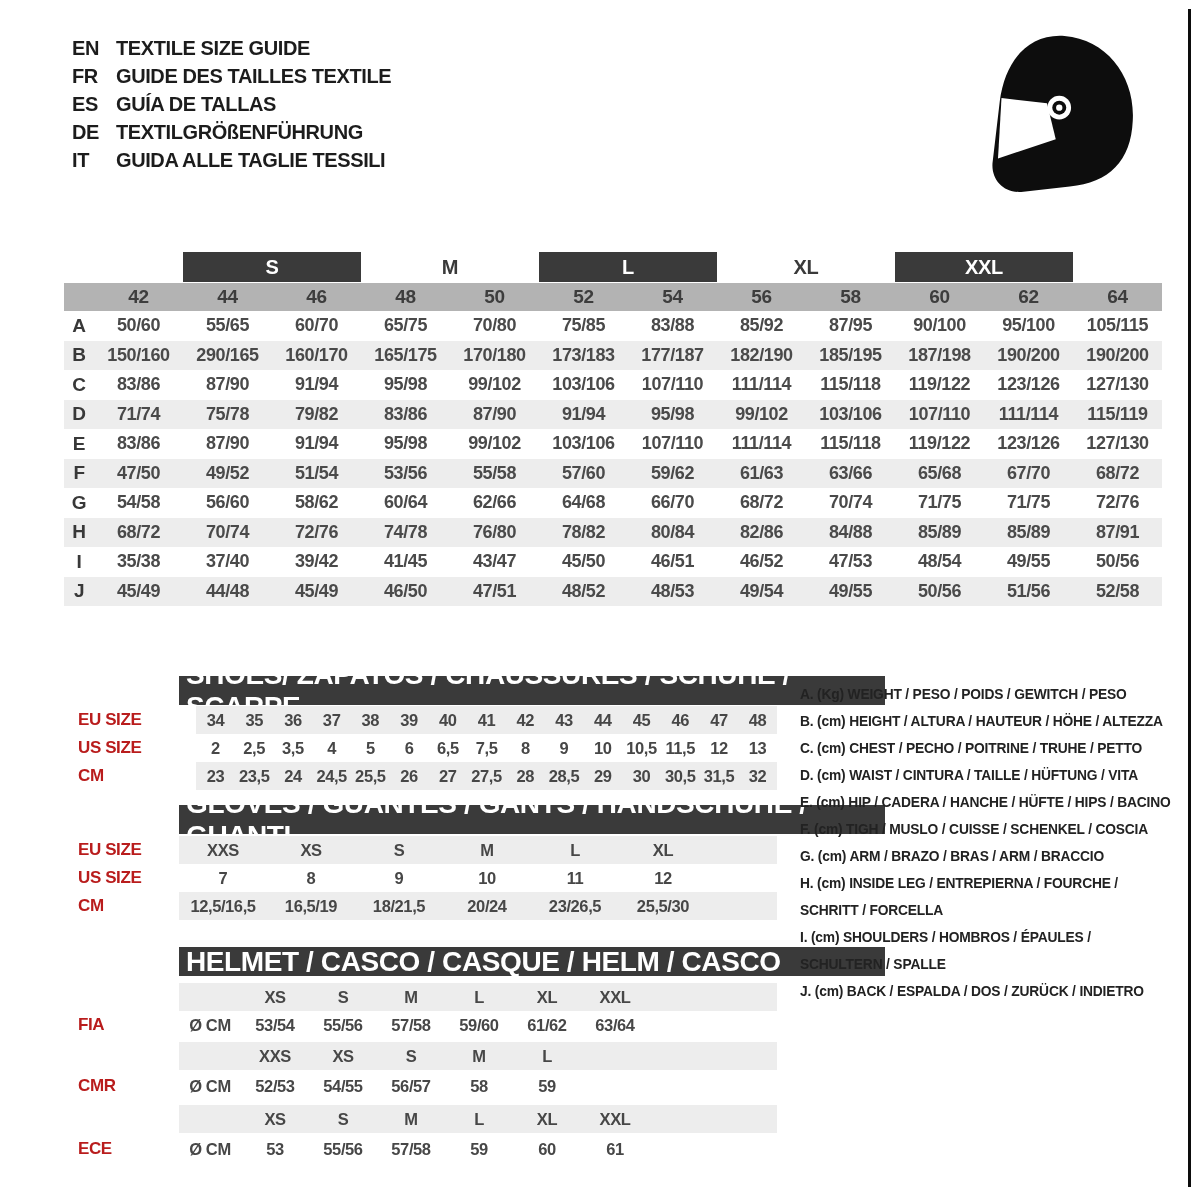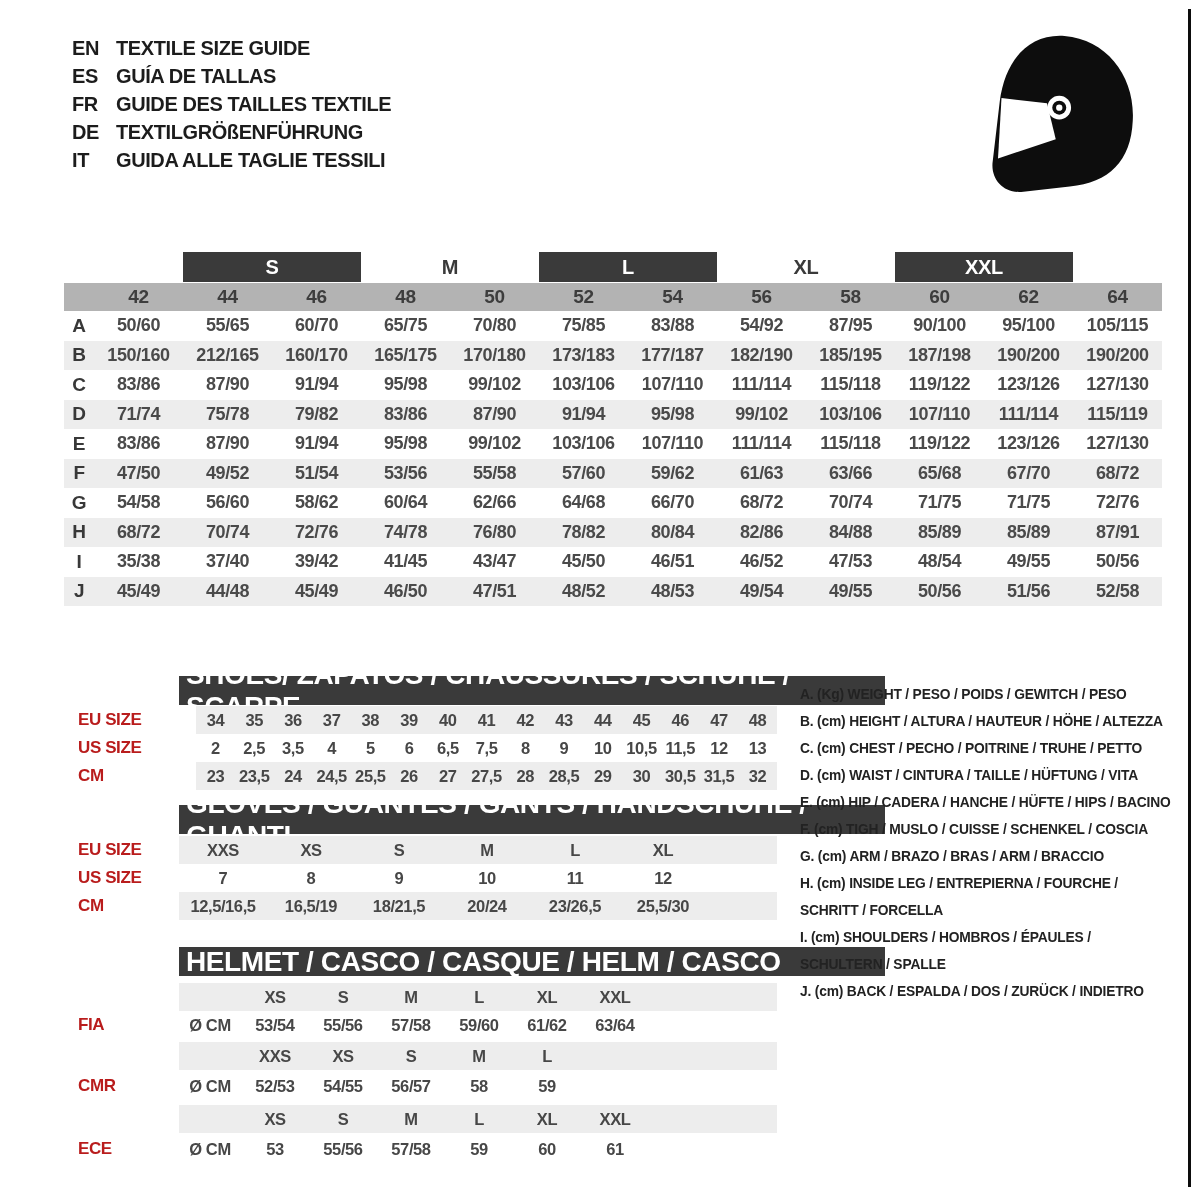--- a/index.html
+++ b/index.html
@@ -53,26 +53,26 @@
 <body>
 
 <div class="canvas">
 
   <div id="language-block" class="lang-block">
       <div class="lang-row">
         <div class="lang-code">EN</div>
         <div class="lang-title">TEXTILE SIZE GUIDE</div>
       </div>
       <div class="lang-row">
+        <div class="lang-code">FR</div>
+        <div class="lang-title">GUIDE DES TAILLES TEXTILE</div>
+      </div>
+      <div class="lang-row">
         <div class="lang-code">ES</div>
         <div class="lang-title">GUÍA DE TALLAS</div>
-      </div>
-      <div class="lang-row">
-        <div class="lang-code">FR</div>
-        <div class="lang-title">GUIDE DES TAILLES TEXTILE</div>
       </div>
       <div class="lang-row">
         <div class="lang-code">DE</div>
         <div class="lang-title">TEXTILGRÖßENFÜHRUNG</div>
       </div>
       <div class="lang-row">
         <div class="lang-code">IT</div>
         <div class="lang-title">GUIDA ALLE TAGLIE TESSILI</div>
       </div>
     </div>
@@ -115,30 +115,30 @@
     <div id="main-rows">
         <div class="grid13 data-row">
           <div class="letter-cell">A</div>
           <div class="val-cell">50/60</div>
           <div class="val-cell">55/65</div>
           <div class="val-cell">60/70</div>
           <div class="val-cell">65/75</div>
           <div class="val-cell">70/80</div>
           <div class="val-cell">75/85</div>
           <div class="val-cell">83/88</div>
-          <div class="val-cell">54/92</div>
+          <div class="val-cell">85/92</div>
           <div class="val-cell">87/95</div>
           <div class="val-cell">90/100</div>
           <div class="val-cell">95/100</div>
           <div class="val-cell">105/115</div>
         </div>
         <div class="grid13 data-row stripe">
           <div class="letter-cell">B</div>
           <div class="val-cell">150/160</div>
-          <div class="val-cell">212/165</div>
+          <div class="val-cell">290/165</div>
           <div class="val-cell">160/170</div>
           <div class="val-cell">165/175</div>
           <div class="val-cell">170/180</div>
           <div class="val-cell">173/183</div>
           <div class="val-cell">177/187</div>
           <div class="val-cell">182/190</div>
           <div class="val-cell">185/195</div>
           <div class="val-cell">187/198</div>
           <div class="val-cell">190/200</div>
           <div class="val-cell">190/200</div>

